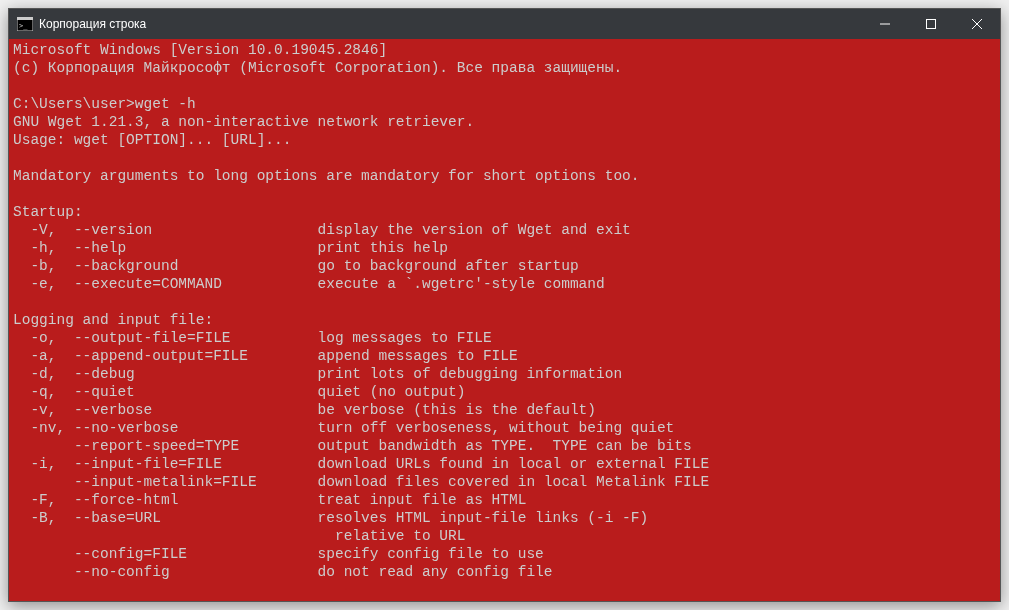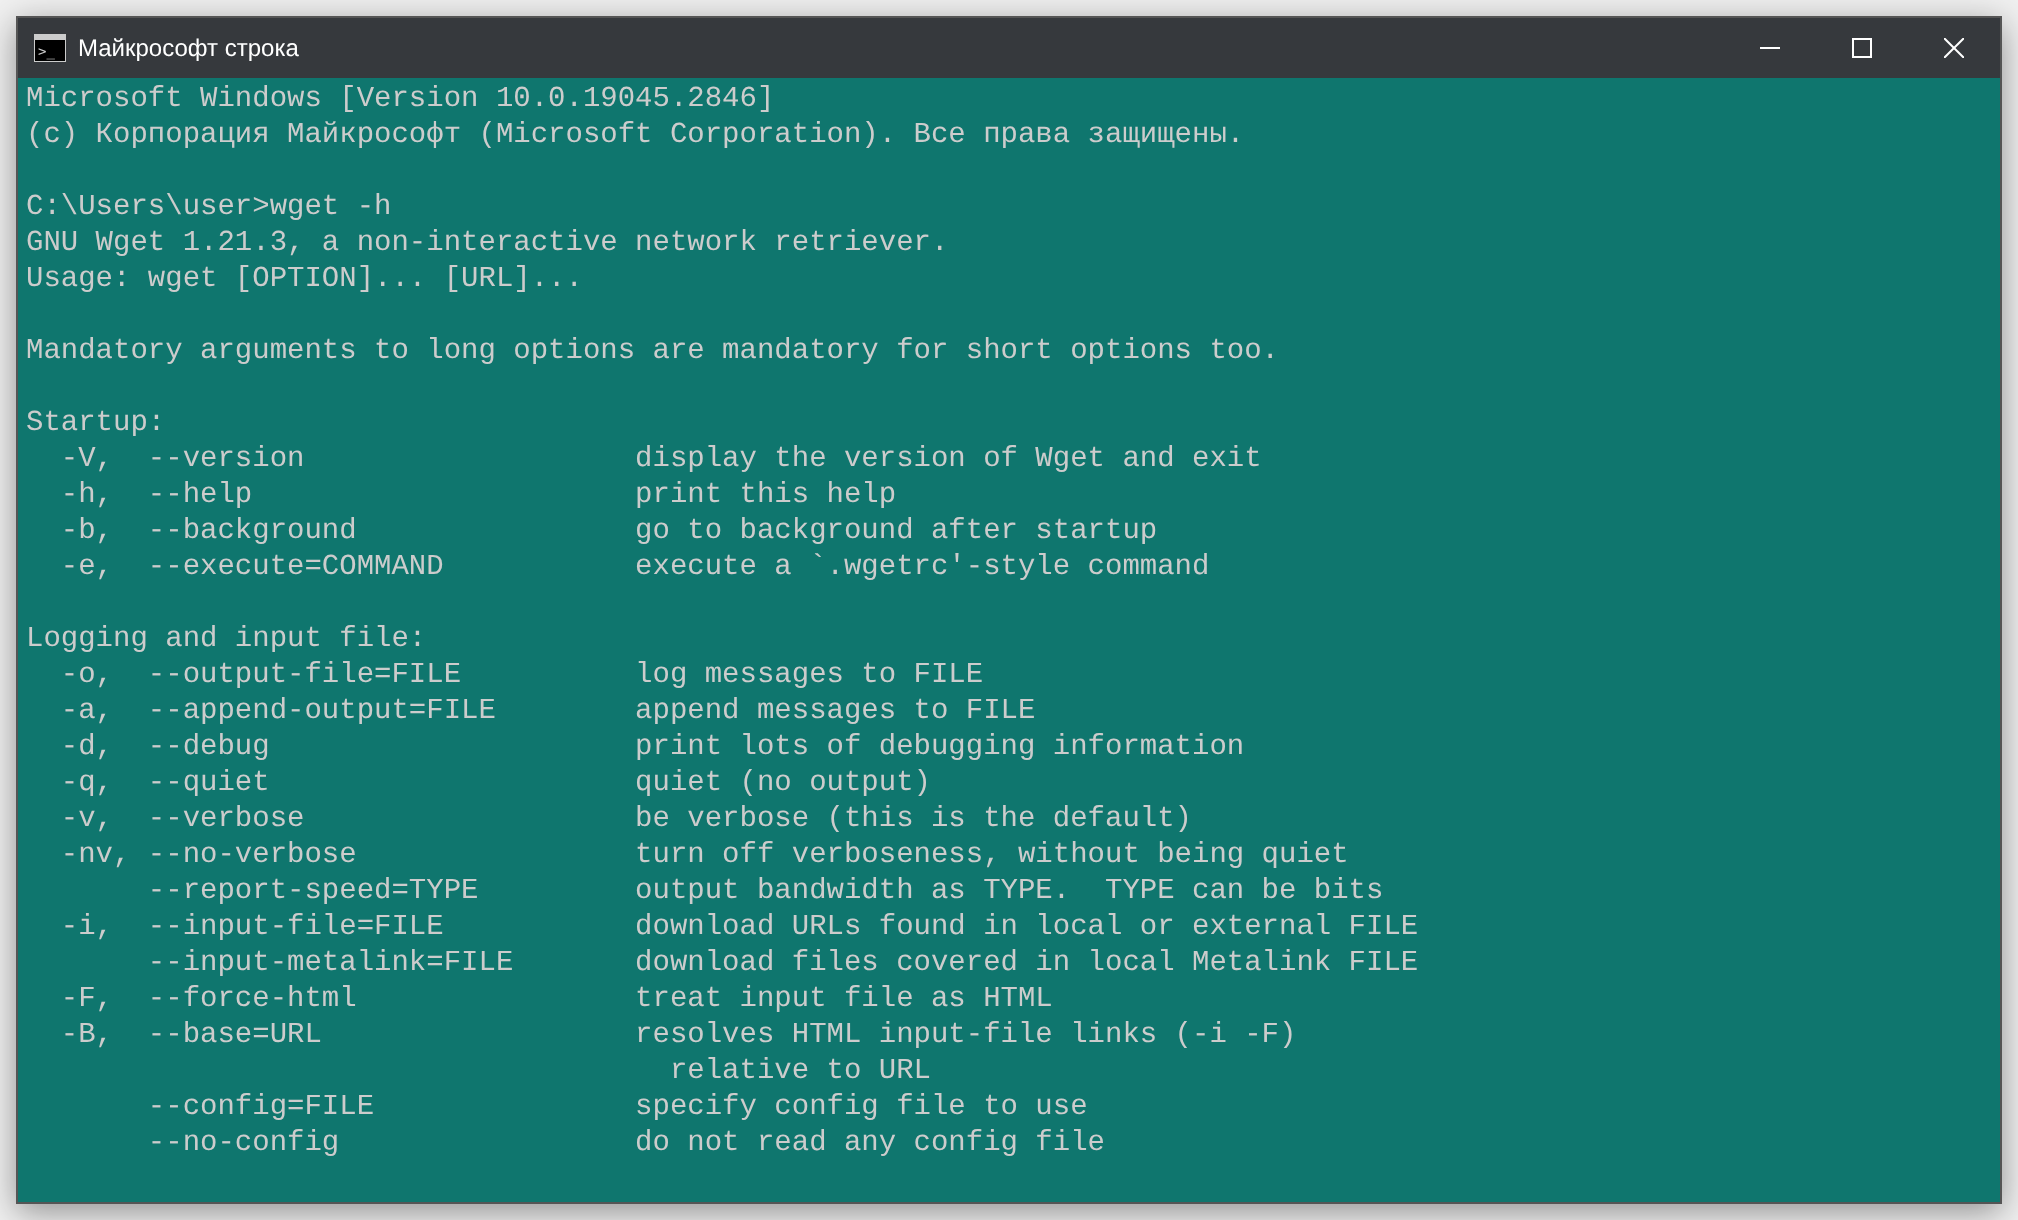--- a/index.html
+++ b/index.html
@@ -59,21 +59,21 @@
       justify-content: center;
       color: #ffffff;
       cursor: pointer;
     }
     .titlebar-btn svg {
       width: 10px;
       height: 10px;
     }
     .terminal {
       flex: 1;
-      background: #0f766e;
+      background: #b91c1c;
       color: #cccccc;
       font-family: Consolas, "Courier New", monospace;
       font-size: 14.5px;
       line-height: 18px;
       padding: 2px 4px;
       overflow: hidden;
       white-space: pre;
     }
     .terminal-line {
       white-space: pre;
@@ -84,21 +84,21 @@
 
 <div class="window">
   <div class="titlebar">
     <span class="titlebar-icon">
       <svg viewBox="0 0 16 14">
         <rect x="0" y="0" width="16" height="14" fill="#000" stroke="#ccc" stroke-width="1"></rect>
         <rect x="0" y="0" width="16" height="3" fill="#ccc"></rect>
         <text x="2" y="11" font-size="7" fill="#ccc" font-family="monospace">&gt;_</text>
       </svg>
     </span>
-    <span class="titlebar-title">Майкрософт строка</span>
+    <span class="titlebar-title">Корпорация строка</span>
     <div class="titlebar-controls">
       <div class="titlebar-btn">
         <svg viewBox="0 0 10 10">
             <line x1="0" y1="5" x2="10" y2="5" stroke="#fff" stroke-width="1"></line>
           </svg>
       </div>
       <div class="titlebar-btn">
         <svg viewBox="0 0 10 10">
             <rect x="0.5" y="0.5" width="9" height="9" fill="none" stroke="#fff" stroke-width="1"></rect>
           </svg>

